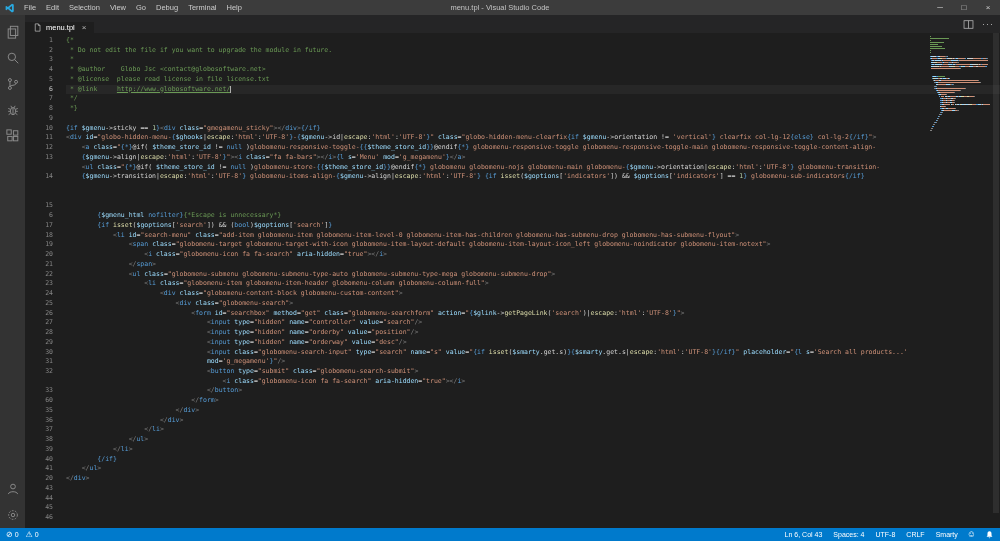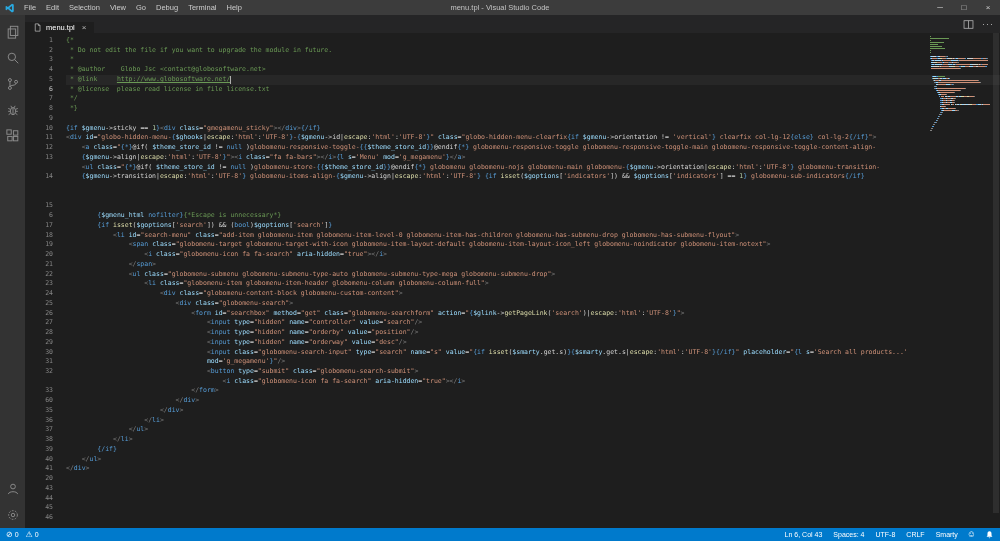--- a/index.html
+++ b/index.html
@@ -213,22 +213,22 @@
           <div class="ln">43</div>
           <div class="ln">44</div>
           <div class="ln">45</div>
           <div class="ln">46</div>
         </div>
       <div class="code">
           <div class="code-row"><span class="tk-c">{*</span></div>
           <div class="code-row"><span class="tk-c"> * Do not edit the file if you want to upgrade the module in future.</span></div>
           <div class="code-row"><span class="tk-c"> *</span></div>
           <div class="code-row"><span class="tk-c"> * @author    Globo Jsc &lt;contact@globosoftware.net&gt;</span></div>
+          <div class="code-row"><span class="tk-c"> * @license  please read license in file license.txt</span></div>
           <div class="code-row current-line"><span class="tk-c"> * @link     </span><span class="tk-cl">http://www.globosoftware.net/</span><span class="caret" style="left: 42ch;"></span></div>
-          <div class="code-row"><span class="tk-c"> * @license  please read license in file license.txt</span></div>
           <div class="code-row"><span class="tk-c"> */</span></div>
           <div class="code-row"><span class="tk-c"> *}</span></div>
           <div class="code-row"></div>
           <div class="code-row"><span class="tk-k">{if</span><span class="tk-p"> </span><span class="tk-v">$gmenu</span><span class="tk-p">-&gt;sticky == </span><span class="tk-n">1</span><span class="tk-k">}</span><span class="tk-b">&lt;</span><span class="tk-t">div</span><span class="tk-p"> </span><span class="tk-a">class</span><span class="tk-p">=</span><span class="tk-s">"gmegamenu_sticky"</span><span class="tk-b">&gt;&lt;/</span><span class="tk-t">div</span><span class="tk-b">&gt;</span><span class="tk-k">{/if}</span></div>
           <div class="code-row"><span class="tk-b">&lt;</span><span class="tk-t">div</span><span class="tk-p"> </span><span class="tk-a">id</span><span class="tk-p">=</span><span class="tk-s">"globo-hidden-menu-</span><span class="tk-k">{</span><span class="tk-v">$ghooks</span><span class="tk-p">|</span><span class="tk-f">escape</span><span class="tk-p">:</span><span class="tk-s">'html'</span><span class="tk-p">:</span><span class="tk-s">'UTF-8'</span><span class="tk-k">}</span><span class="tk-s">-</span><span class="tk-k">{</span><span class="tk-v">$gmenu</span><span class="tk-p">-&gt;id|</span><span class="tk-f">escape</span><span class="tk-p">:</span><span class="tk-s">'html'</span><span class="tk-p">:</span><span class="tk-s">'UTF-8'</span><span class="tk-k">}</span><span class="tk-s">"</span><span class="tk-p"> </span><span class="tk-a">class</span><span class="tk-p">=</span><span class="tk-s">"globo-hidden-menu-clearfix</span><span class="tk-k">{if</span><span class="tk-p"> </span><span class="tk-v">$gmenu</span><span class="tk-p">-&gt;orientation != </span><span class="tk-s">'vertical'</span><span class="tk-k">}</span><span class="tk-s"> clearfix col-lg-12</span><span class="tk-k">{else}</span><span class="tk-s"> col-lg-2</span><span class="tk-k">{/if}</span><span class="tk-s">"</span><span class="tk-b">&gt;</span></div>
           <div class="code-row"><span class="tk-p">    </span><span class="tk-b">&lt;</span><span class="tk-t">a</span><span class="tk-p"> </span><span class="tk-a">class</span><span class="tk-p">=</span><span class="tk-s">"</span><span class="tk-k">{*}</span><span class="tk-p">@if( </span><span class="tk-v">$theme_store_id</span><span class="tk-p"> != </span><span class="tk-k">null</span><span class="tk-p"> )</span><span class="tk-s">globomenu-responsive-toggle-</span><span class="tk-k">{{</span><span class="tk-v">$theme_store_id</span><span class="tk-k">}}</span><span class="tk-p">@endif</span><span class="tk-k">{*}</span><span class="tk-s"> globomenu-responsive-toggle globomenu-responsive-toggle-main globomenu-responsive-toggle-content-align-</span></div>
           <div class="code-row"><span class="tk-p">    </span><span class="tk-k">{</span><span class="tk-v">$gmenu</span><span class="tk-p">-&gt;align|</span><span class="tk-f">escape</span><span class="tk-p">:</span><span class="tk-s">'html'</span><span class="tk-p">:</span><span class="tk-s">'UTF-8'</span><span class="tk-k">}</span><span class="tk-s">"</span><span class="tk-b">&gt;&lt;</span><span class="tk-t">i</span><span class="tk-p"> </span><span class="tk-a">class</span><span class="tk-p">=</span><span class="tk-s">"fa fa-bars"</span><span class="tk-b">&gt;&lt;/</span><span class="tk-t">i</span><span class="tk-b">&gt;</span><span class="tk-k">{l</span><span class="tk-p"> </span><span class="tk-a">s</span><span class="tk-p">=</span><span class="tk-s">'Menu'</span><span class="tk-p"> </span><span class="tk-a">mod</span><span class="tk-p">=</span><span class="tk-s">'g_megamenu'</span><span class="tk-k">}</span><span class="tk-b">&lt;/</span><span class="tk-t">a</span><span class="tk-b">&gt;</span></div>
           <div class="code-row"><span class="tk-p">    </span><span class="tk-b">&lt;</span><span class="tk-t">ul</span><span class="tk-p"> </span><span class="tk-a">class</span><span class="tk-p">=</span><span class="tk-s">"</span><span class="tk-k">{*}</span><span class="tk-p">@if( </span><span class="tk-v">$theme_store_id</span><span class="tk-p"> != </span><span class="tk-k">null</span><span class="tk-p"> )</span><span class="tk-s">globomenu-store-</span><span class="tk-k">{{</span><span class="tk-v">$theme_store_id</span><span class="tk-k">}}</span><span class="tk-p">@endif</span><span class="tk-k">{*}</span><span class="tk-s"> globomenu globomenu-nojs globomenu-main globomenu-</span><span class="tk-k">{</span><span class="tk-v">$gmenu</span><span class="tk-p">-&gt;orientation|</span><span class="tk-f">escape</span><span class="tk-p">:</span><span class="tk-s">'html'</span><span class="tk-p">:</span><span class="tk-s">'UTF-8'</span><span class="tk-k">}</span><span class="tk-s"> globomenu-transition-</span></div>
           <div class="code-row"><span class="tk-p">    </span><span class="tk-k">{</span><span class="tk-v">$gmenu</span><span class="tk-p">-&gt;transition|</span><span class="tk-f">escape</span><span class="tk-p">:</span><span class="tk-s">'html'</span><span class="tk-p">:</span><span class="tk-s">'UTF-8'</span><span class="tk-k">}</span><span class="tk-s"> globomenu-items-align-</span><span class="tk-k">{</span><span class="tk-v">$gmenu</span><span class="tk-p">-&gt;align|</span><span class="tk-f">escape</span><span class="tk-p">:</span><span class="tk-s">'html'</span><span class="tk-p">:</span><span class="tk-s">'UTF-8'</span><span class="tk-k">}</span><span class="tk-s"> </span><span class="tk-k">{if</span><span class="tk-p"> </span><span class="tk-f">isset</span><span class="tk-p">(</span><span class="tk-v">$goptions</span><span class="tk-p">[</span><span class="tk-s">'indicators'</span><span class="tk-p">]) &amp;&amp; </span><span class="tk-v">$goptions</span><span class="tk-p">[</span><span class="tk-s">'indicators'</span><span class="tk-p">] == </span><span class="tk-n">1</span><span class="tk-k">}</span><span class="tk-s"> globomenu-sub-indicators</span><span class="tk-k">{/if}</span></div>
           <div class="code-row"></div>
@@ -245,20 +245,21 @@
           <div class="code-row"><span class="tk-p">                        </span><span class="tk-b">&lt;</span><span class="tk-t">div</span><span class="tk-p"> </span><span class="tk-a">class</span><span class="tk-p">=</span><span class="tk-s">"globomenu-content-block globomenu-custom-content"</span><span class="tk-b">&gt;</span></div>
           <div class="code-row"><span class="tk-p">                            </span><span class="tk-b">&lt;</span><span class="tk-t">div</span><span class="tk-p"> </span><span class="tk-a">class</span><span class="tk-p">=</span><span class="tk-s">"globomenu-search"</span><span class="tk-b">&gt;</span></div>
           <div class="code-row"><span class="tk-p">                                </span><span class="tk-b">&lt;</span><span class="tk-t">form</span><span class="tk-p"> </span><span class="tk-a">id</span><span class="tk-p">=</span><span class="tk-s">"searchbox"</span><span class="tk-p"> </span><span class="tk-a">method</span><span class="tk-p">=</span><span class="tk-s">"get"</span><span class="tk-p"> </span><span class="tk-a">class</span><span class="tk-p">=</span><span class="tk-s">"globomenu-searchform"</span><span class="tk-p"> </span><span class="tk-a">action</span><span class="tk-p">=</span><span class="tk-s">"</span><span class="tk-k">{</span><span class="tk-v">$glink</span><span class="tk-p">-&gt;</span><span class="tk-f">getPageLink</span><span class="tk-p">(</span><span class="tk-s">'search'</span><span class="tk-p">)|</span><span class="tk-f">escape</span><span class="tk-p">:</span><span class="tk-s">'html'</span><span class="tk-p">:</span><span class="tk-s">'UTF-8'</span><span class="tk-k">}</span><span class="tk-s">"</span><span class="tk-b">&gt;</span></div>
           <div class="code-row"><span class="tk-p">                                    </span><span class="tk-b">&lt;</span><span class="tk-t">input</span><span class="tk-p"> </span><span class="tk-a">type</span><span class="tk-p">=</span><span class="tk-s">"hidden"</span><span class="tk-p"> </span><span class="tk-a">name</span><span class="tk-p">=</span><span class="tk-s">"controller"</span><span class="tk-p"> </span><span class="tk-a">value</span><span class="tk-p">=</span><span class="tk-s">"search"</span><span class="tk-b">/&gt;</span></div>
           <div class="code-row"><span class="tk-p">                                    </span><span class="tk-b">&lt;</span><span class="tk-t">input</span><span class="tk-p"> </span><span class="tk-a">type</span><span class="tk-p">=</span><span class="tk-s">"hidden"</span><span class="tk-p"> </span><span class="tk-a">name</span><span class="tk-p">=</span><span class="tk-s">"orderby"</span><span class="tk-p"> </span><span class="tk-a">value</span><span class="tk-p">=</span><span class="tk-s">"position"</span><span class="tk-b">/&gt;</span></div>
           <div class="code-row"><span class="tk-p">                                    </span><span class="tk-b">&lt;</span><span class="tk-t">input</span><span class="tk-p"> </span><span class="tk-a">type</span><span class="tk-p">=</span><span class="tk-s">"hidden"</span><span class="tk-p"> </span><span class="tk-a">name</span><span class="tk-p">=</span><span class="tk-s">"orderway"</span><span class="tk-p"> </span><span class="tk-a">value</span><span class="tk-p">=</span><span class="tk-s">"desc"</span><span class="tk-b">/&gt;</span></div>
           <div class="code-row"><span class="tk-p">                                    </span><span class="tk-b">&lt;</span><span class="tk-t">input</span><span class="tk-p"> </span><span class="tk-a">class</span><span class="tk-p">=</span><span class="tk-s">"globomenu-search-input"</span><span class="tk-p"> </span><span class="tk-a">type</span><span class="tk-p">=</span><span class="tk-s">"search"</span><span class="tk-p"> </span><span class="tk-a">name</span><span class="tk-p">=</span><span class="tk-s">"s"</span><span class="tk-p"> </span><span class="tk-a">value</span><span class="tk-p">=</span><span class="tk-s">"</span><span class="tk-k">{if</span><span class="tk-p"> </span><span class="tk-f">isset</span><span class="tk-p">(</span><span class="tk-v">$smarty</span><span class="tk-p">.get.s)</span><span class="tk-k">}{</span><span class="tk-v">$smarty</span><span class="tk-p">.get.s|</span><span class="tk-f">escape</span><span class="tk-p">:</span><span class="tk-s">'html'</span><span class="tk-p">:</span><span class="tk-s">'UTF-8'</span><span class="tk-k">}{/if}</span><span class="tk-s">"</span><span class="tk-p"> </span><span class="tk-a">placeholder</span><span class="tk-p">=</span><span class="tk-s">"</span><span class="tk-k">{l</span><span class="tk-p"> </span><span class="tk-a">s</span><span class="tk-p">=</span><span class="tk-s">'Search all products...'</span></div>
           <div class="code-row"><span class="tk-p">                                    </span><span class="tk-a">mod</span><span class="tk-p">=</span><span class="tk-s">'g_megamenu'</span><span class="tk-k">}</span><span class="tk-s">"</span><span class="tk-b">/&gt;</span></div>
           <div class="code-row"><span class="tk-p">                                    </span><span class="tk-b">&lt;</span><span class="tk-t">button</span><span class="tk-p"> </span><span class="tk-a">type</span><span class="tk-p">=</span><span class="tk-s">"submit"</span><span class="tk-p"> </span><span class="tk-a">class</span><span class="tk-p">=</span><span class="tk-s">"globomenu-search-submit"</span><span class="tk-b">&gt;</span></div>
           <div class="code-row"><span class="tk-p">                                        </span><span class="tk-b">&lt;</span><span class="tk-t">i</span><span class="tk-p"> </span><span class="tk-a">class</span><span class="tk-p">=</span><span class="tk-s">"globomenu-icon fa fa-search"</span><span class="tk-p"> </span><span class="tk-a">aria-hidden</span><span class="tk-p">=</span><span class="tk-s">"true"</span><span class="tk-b">&gt;&lt;/</span><span class="tk-t">i</span><span class="tk-b">&gt;</span></div>
+          <div class="code-row"><span class="tk-p">                                    </span><span class="tk-b">&lt;/</span><span class="tk-t">button</span><span class="tk-b">&gt;</span></div>
           <div class="code-row"><span class="tk-p">                                </span><span class="tk-b">&lt;/</span><span class="tk-t">form</span><span class="tk-b">&gt;</span></div>
           <div class="code-row"><span class="tk-p">                            </span><span class="tk-b">&lt;/</span><span class="tk-t">div</span><span class="tk-b">&gt;</span></div>
           <div class="code-row"><span class="tk-p">                        </span><span class="tk-b">&lt;/</span><span class="tk-t">div</span><span class="tk-b">&gt;</span></div>
           <div class="code-row"><span class="tk-p">                    </span><span class="tk-b">&lt;/</span><span class="tk-t">li</span><span class="tk-b">&gt;</span></div>
           <div class="code-row"><span class="tk-p">                </span><span class="tk-b">&lt;/</span><span class="tk-t">ul</span><span class="tk-b">&gt;</span></div>
           <div class="code-row"><span class="tk-p">            </span><span class="tk-b">&lt;/</span><span class="tk-t">li</span><span class="tk-b">&gt;</span></div>
           <div class="code-row"><span class="tk-p">        </span><span class="tk-k">{/if}</span></div>
           <div class="code-row"><span class="tk-p">    </span><span class="tk-b">&lt;/</span><span class="tk-t">ul</span><span class="tk-b">&gt;</span></div>
           <div class="code-row"><span class="tk-b">&lt;/</span><span class="tk-t">div</span><span class="tk-b">&gt;</span></div>
           <div class="code-row"></div>

